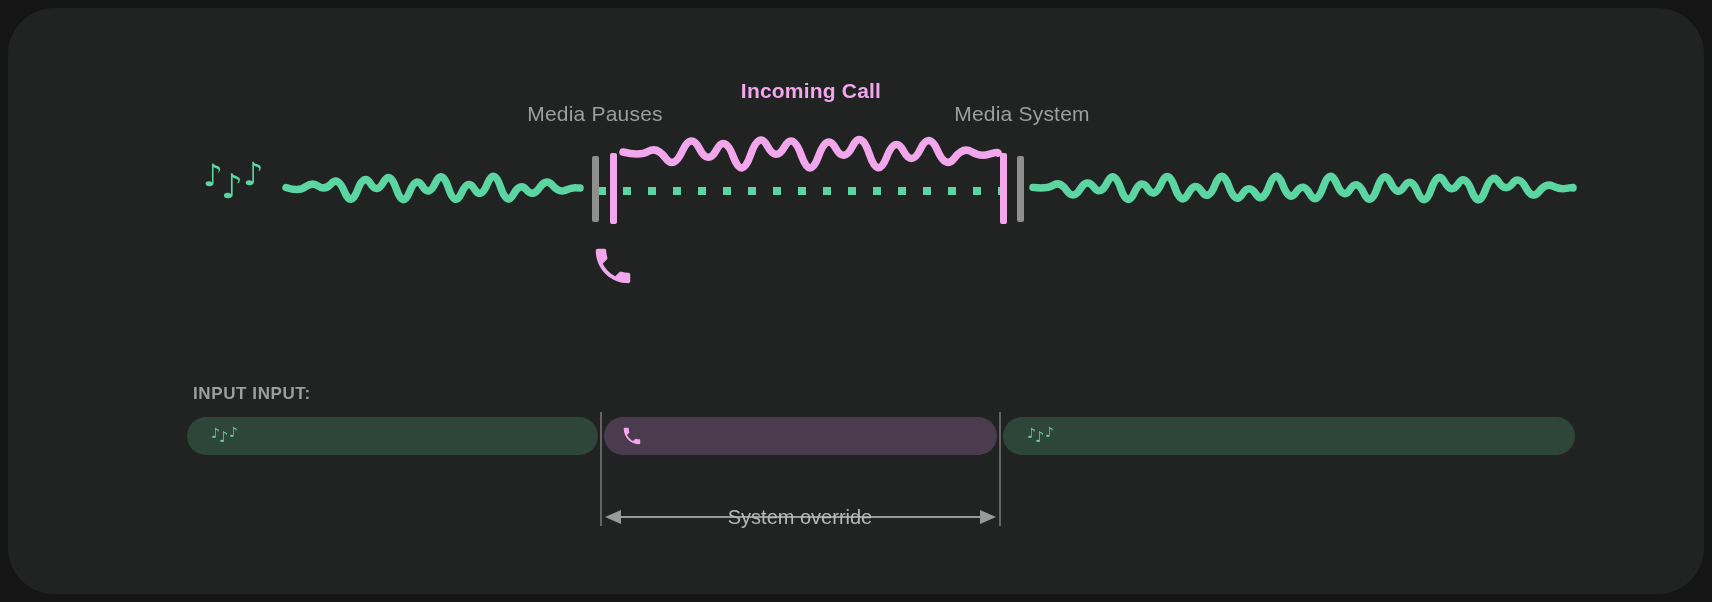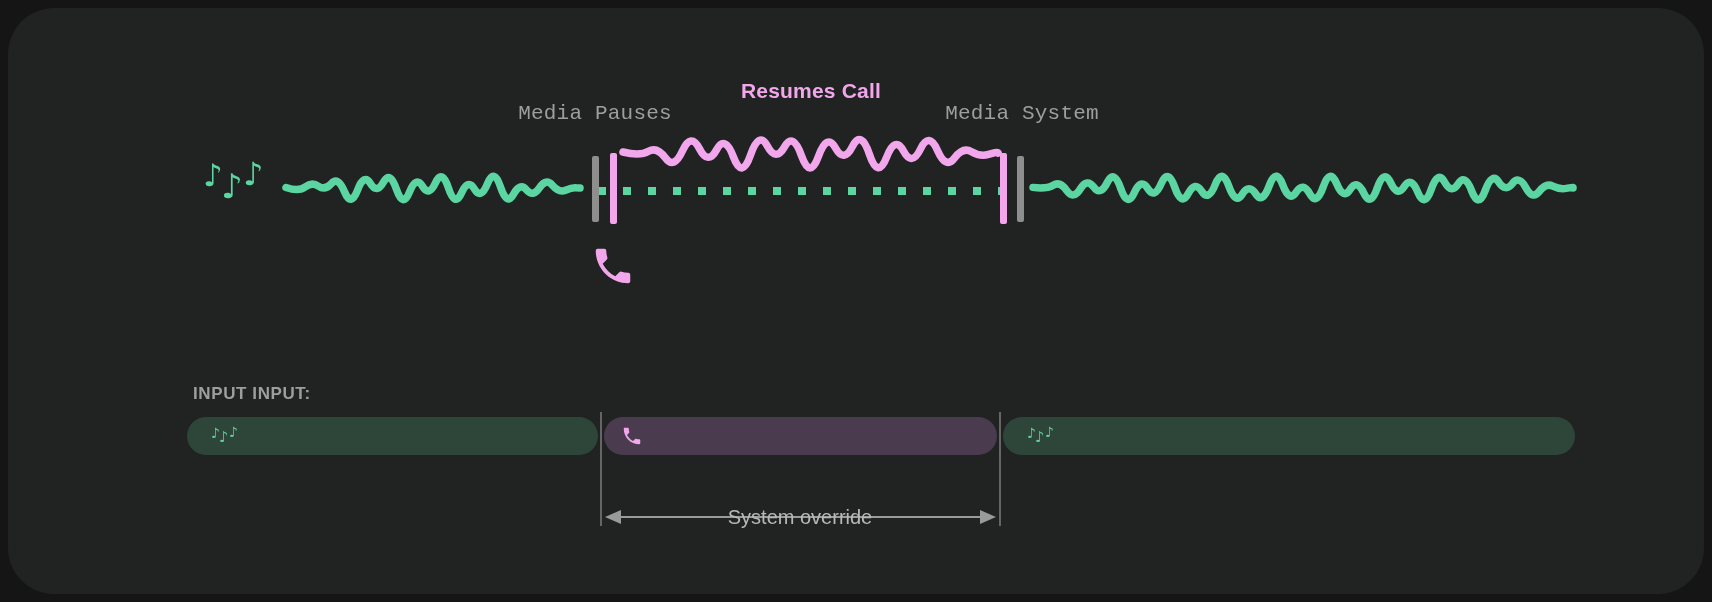--- a/index.html
+++ b/index.html
@@ -26,21 +26,20 @@
     border-radius:46px;
   }
   .stage{position:absolute;left:0;top:0;width:1712px;height:602px;}
   svg.layer{position:absolute;left:0;top:0;pointer-events:none;}
 
   .lbl{position:absolute;white-space:nowrap;}
   .lbl-media{
     color:var(--label-gray);
     font-size:21px;font-weight:500;letter-spacing:.2px;
     transform:translateX(-50%);
-    font-family:Liberation Mono, monospace;
   }
   .lbl-call{
     color:var(--call-pink);
     font-size:21px;font-weight:700;letter-spacing:.2px;
     transform:translateX(-50%);
   }
   .lbl-input-focus{
     left:193px;top:384px;
     color:var(--label-gray);
     font-size:17px;font-weight:700;letter-spacing:.6px;
@@ -110,21 +109,21 @@
     <line x1="1000" y1="412" x2="1000" y2="526" stroke="#7D7D7D" stroke-width="1.5"></line>
 
     <g fill="#9A9A9A" stroke="none">
       <line x1="618" y1="517" x2="983" y2="517" stroke="#9A9A9A" stroke-width="2"></line>
       <polygon points="605,517 621,510 621,524"></polygon>
       <polygon points="996,517 980,510 980,524"></polygon>
     </g>
   </svg>
 
   <div class="lbl lbl-media" style="left:595px;top:102px;">Media Pauses</div>
-  <div class="lbl lbl-call" style="left:811px;top:79px;">Resumes Call</div>
+  <div class="lbl lbl-call" style="left:811px;top:79px;">Incoming Call</div>
   <div class="lbl lbl-media" style="left:1022px;top:102px;">Media System</div>
 
   <div class="notes-big">
     <span class="note n1">♪</span>
     <span class="note n2">♪</span>
     <span class="note n3">♪</span>
   </div>
 
   <div class="phone-top">
     <svg viewBox="0 0 24 24">

